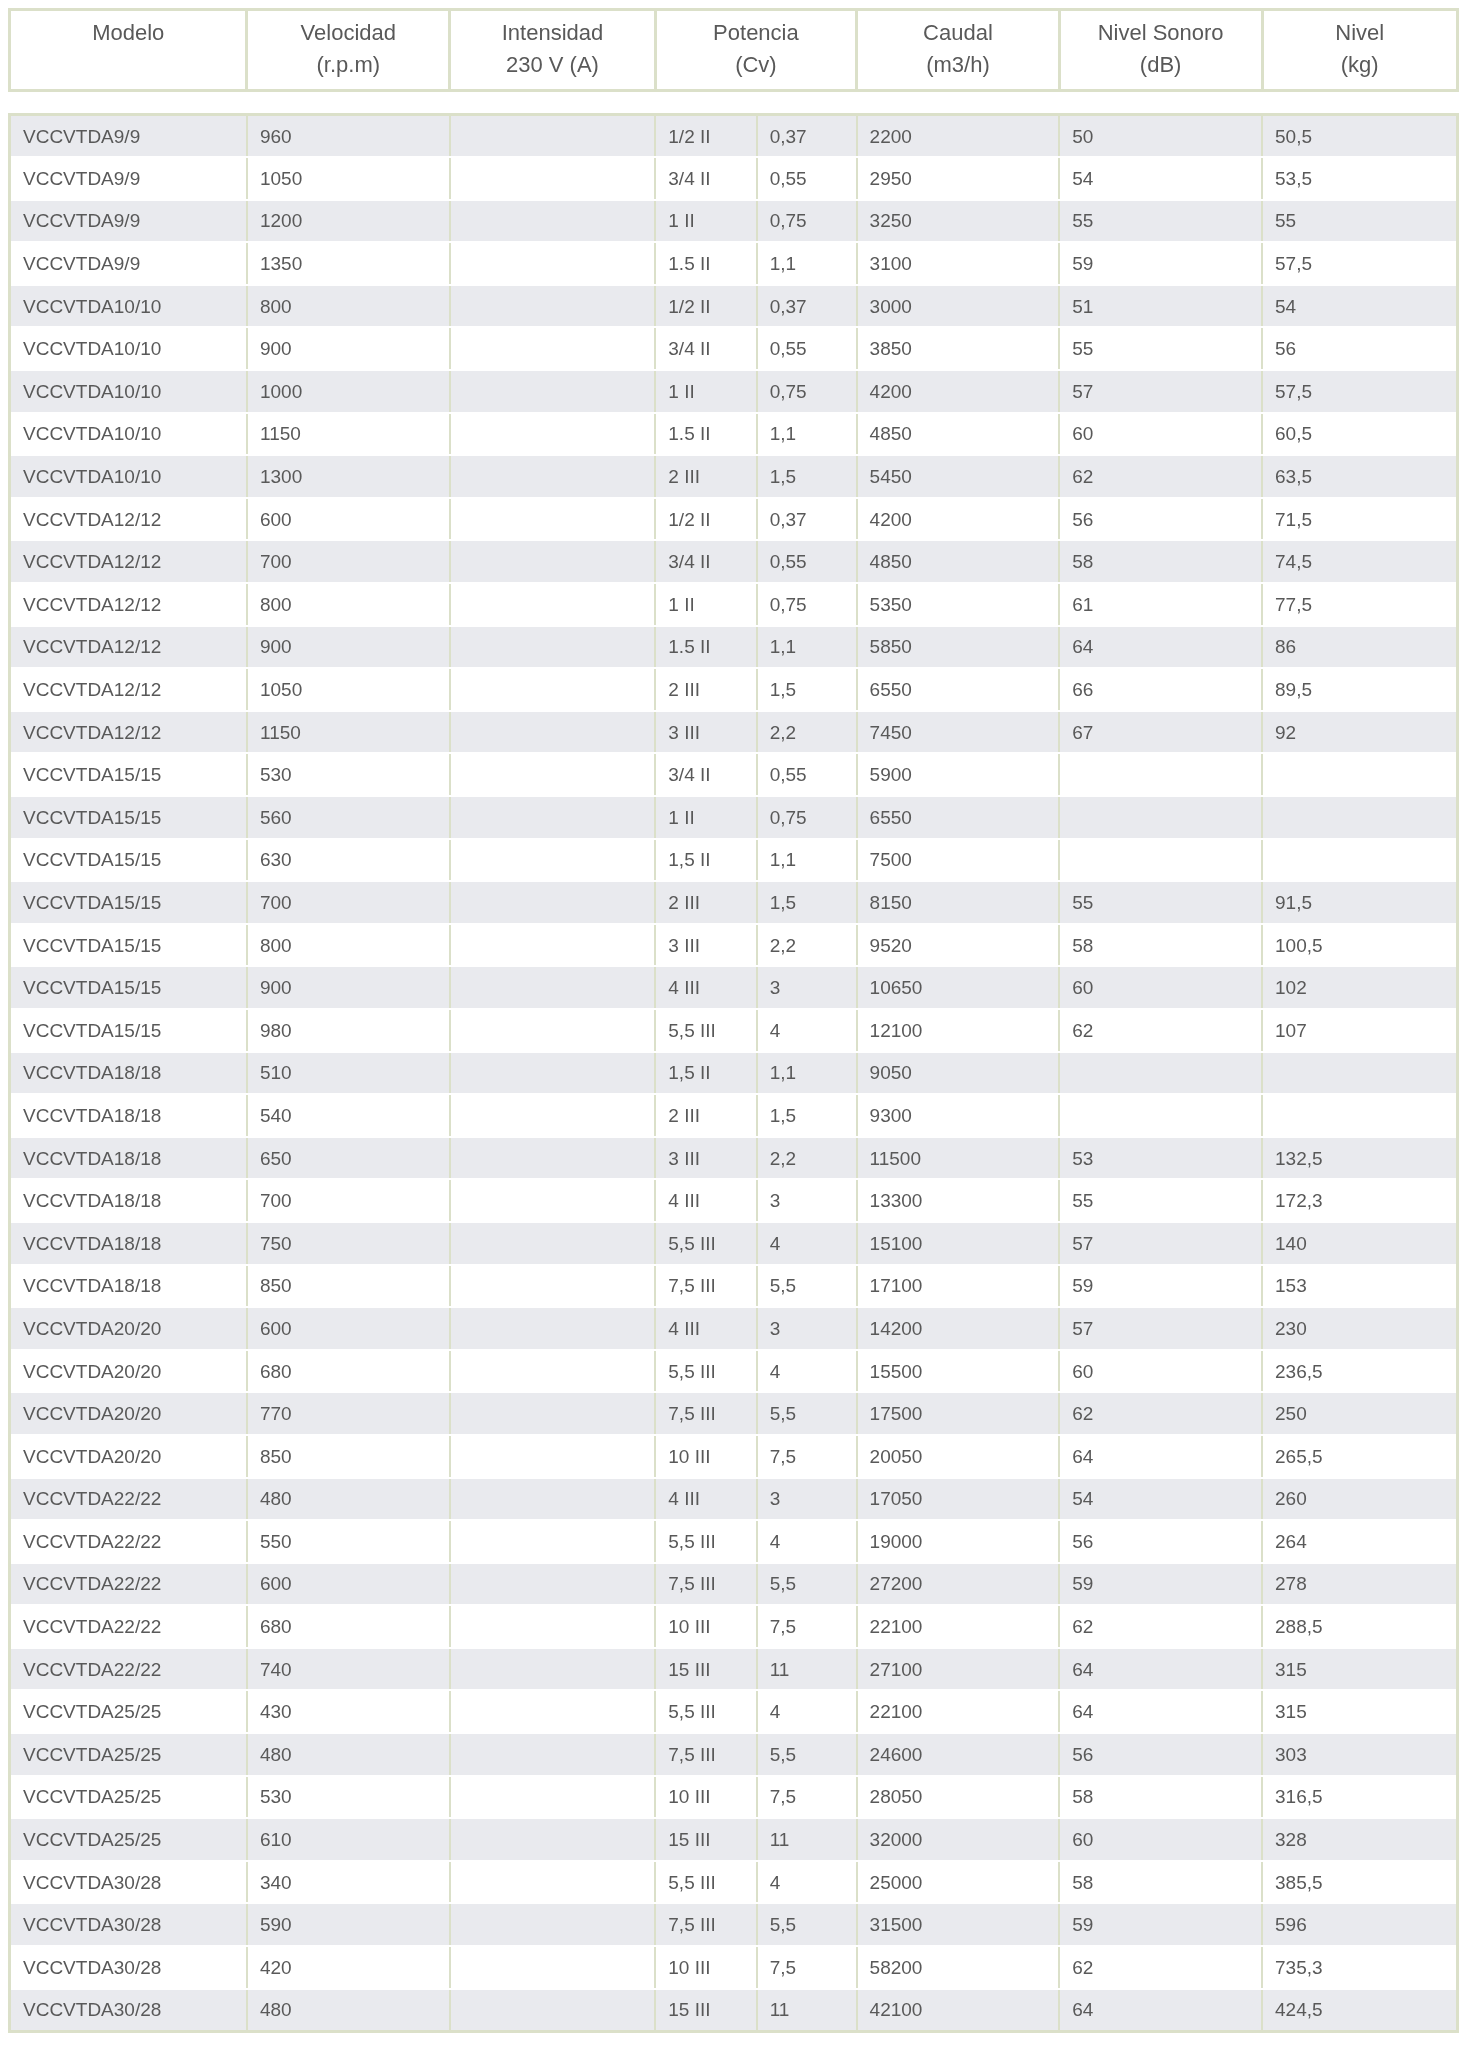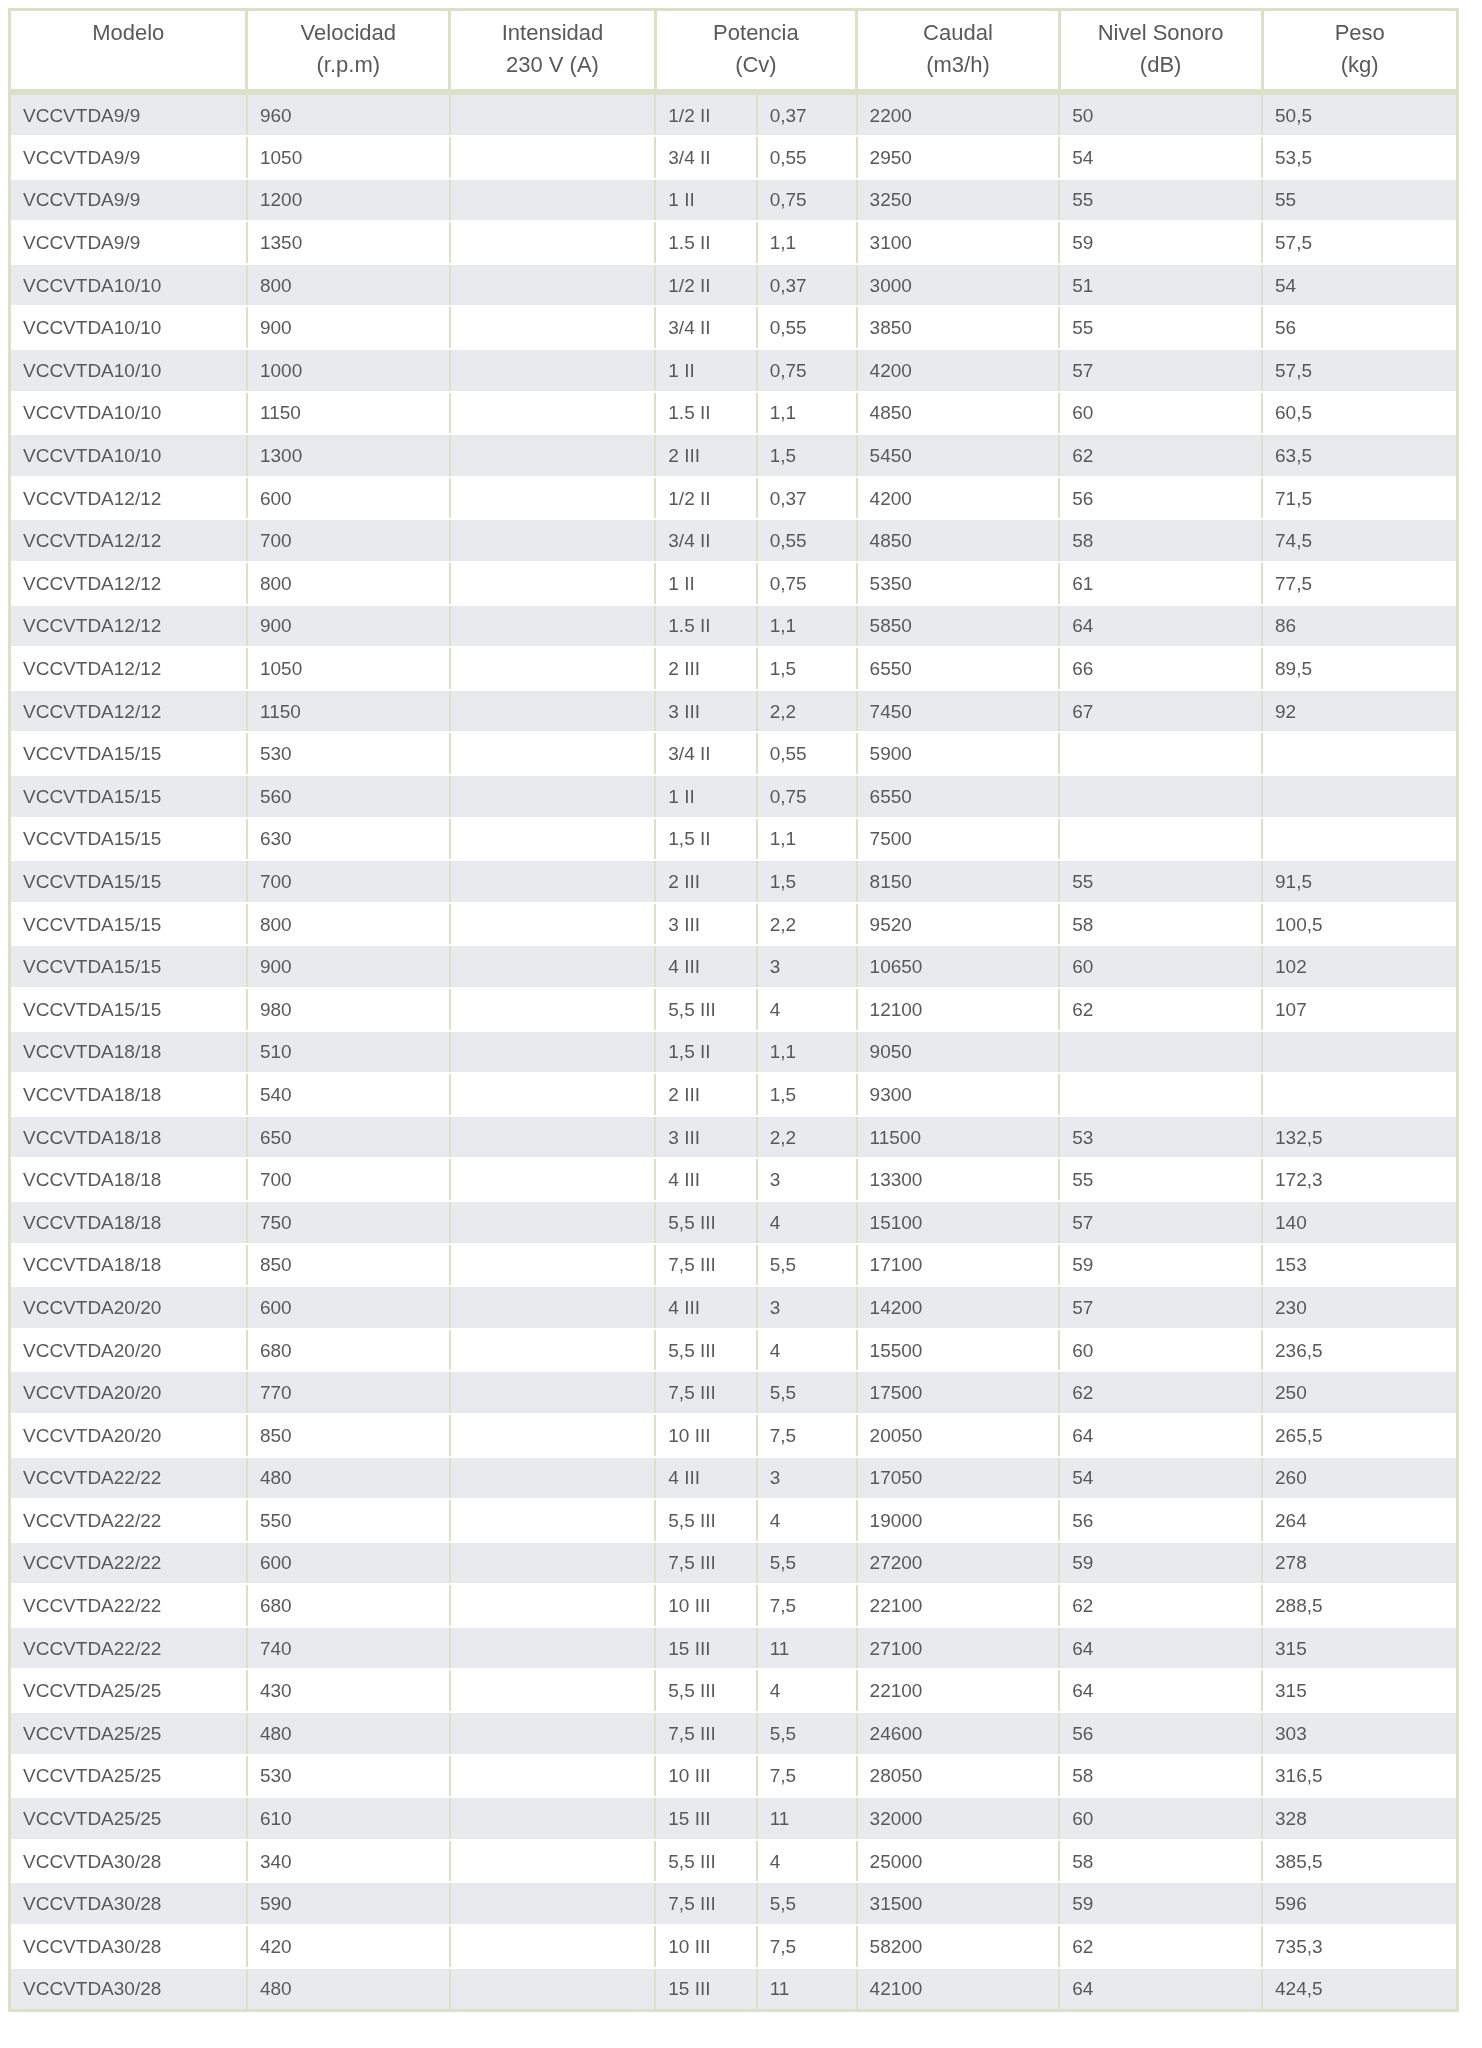--- a/index.html
+++ b/index.html
@@ -27,21 +27,21 @@
     font-size: 22px;
     text-align: center;
     vertical-align: top;
     padding: 6px 2px 8px 2px;
     background: #ffffff;
     color: var(--text);
   }
   .header-table .hline { display: block; line-height: 32px; white-space: nowrap; }
 
   
-  .body-table { border: 3px solid var(--grid); }
+  .body-table { border: 3px solid var(--grid); margin-top: 21px; }
   .body-table td {
     border-left: 2px solid var(--grid);
     border-right: 2px solid var(--grid);
     border-top: 2px solid #ffffff;
     border-bottom: 2px solid #ffffff;
     height: 42.6px;
     font-size: 19px;
     line-height: 1;
     padding: 0 2px 0 12px;
     white-space: nowrap;
@@ -87,21 +87,21 @@
       </th>
       <th>
         <span class="hline">Caudal</span>
         <span class="hline">(m3/h)</span>
       </th>
       <th>
         <span class="hline">Nivel Sonoro</span>
         <span class="hline">(dB)</span>
       </th>
       <th>
-        <span class="hline">Peso</span>
+        <span class="hline">Nivel</span>
         <span class="hline">(kg)</span>
       </th>
     </tr>
   </tbody>
     </table>
 
   <table class="body-table">
     <colgroup>
       <col style="width:16.4%">
         <col style="width:14.0%">

